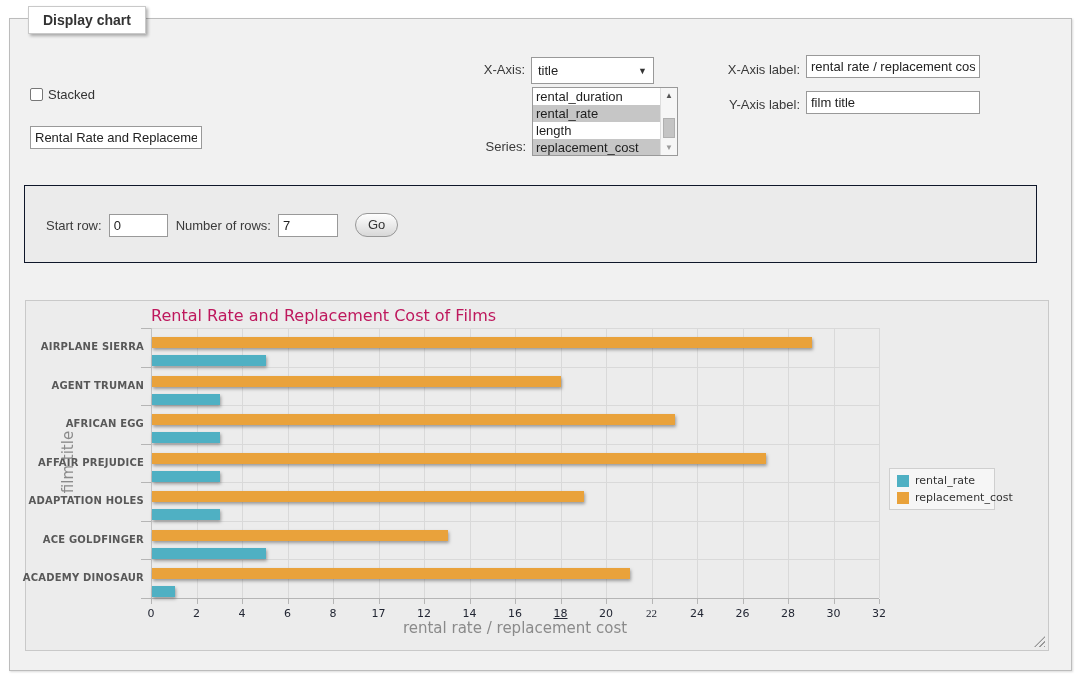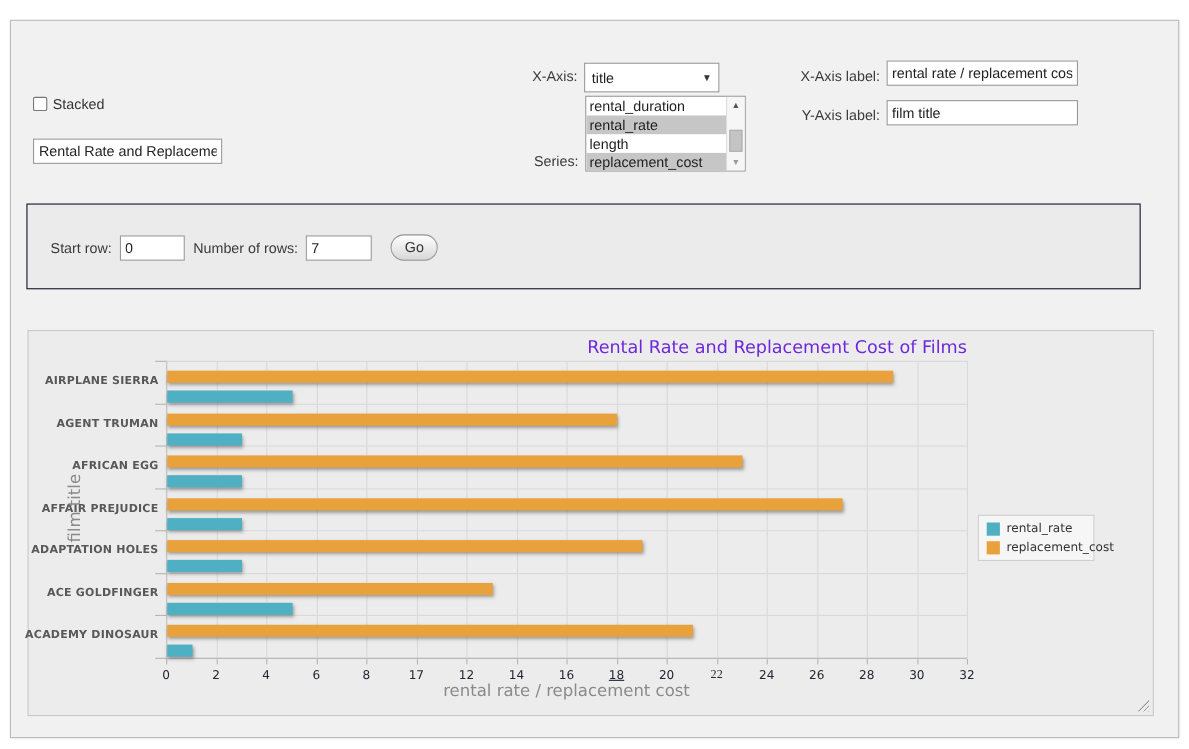--- a/index.html
+++ b/index.html
@@ -34,21 +34,21 @@
   .sbtn.dn { bottom:0; color:#9a9a9a; }
   .sthumb { position:absolute; left:2px; right:2px; top:30px; height:20px; background:#c4c4c4; border:1px solid #b0b0b0; }
 
   .panel { position:absolute; left:24px; top:185px; width:1013px; height:78px; background:#ebebeb; border:1px solid #0f172a; }
   .panel-row { position:absolute; left:21px; top:27px; display:flex; align-items:center; }
   .panel-row .txt { position:static; }
   .go-btn { margin-left:17px; padding:3px 12px 4px; border:1px solid #979797; border-radius:12px; background:linear-gradient(#fefefe,#d8d8d8); color:#333; font-size:13px; cursor:default; }
 
   
   .chart-box { position:absolute; left:25px; top:300px; width:1024px; height:351px; background:#ececec; border:1px solid #c9c9c9; }
-  .chart-title { position:absolute; left:125px; top:5px; width:728px; text-align:right; font-size:16px; color:#6d28d9; font-family:"DejaVu Sans",sans-serif; }
+  .chart-title { position:absolute; left:125px; top:5px; width:728px; text-align:left; font-size:16px; color:#be185d; font-family:"DejaVu Sans",sans-serif; }
   .plot { position:absolute; left:125px; top:27px; width:728px; height:270px; }
   .vline { position:absolute; top:0; width:1px; height:270px; background:#d9d9d9; }
   .hline { position:absolute; left:0; width:728px; height:1px; background:#d9d9d9; }
   .yaxis-line { position:absolute; left:0; top:0; width:1px; height:270px; background:#c2c2c2; }
   .xaxis-line { position:absolute; left:0; top:270px; width:728px; height:1px; background:#b5b5b5; }
   .xtick { position:absolute; top:271px; width:1px; height:5px; background:#b5b5b5; }
   .ytick { position:absolute; left:-10px; width:10px; height:1px; background:#b5b5b5; }
   .xlab { position:absolute; top:279px; transform:translateX(-50%); font-size:11px; color:#222633; font-family:"DejaVu Sans",sans-serif; }
   .cat { position:absolute; left:-160px; width:153px; text-align:right; font-size:10px; font-weight:bold; color:#585858; letter-spacing:0.2px; font-family:"DejaVu Sans",sans-serif; }
   .bar { position:absolute; left:1px; height:11px; box-shadow:1px 2px 3px rgba(90,90,90,0.55); }
@@ -59,20 +59,21 @@
   .swatch { width:12px; height:12px; flex:0 0 auto; }
   .resize-handle { position:absolute; right:3px; bottom:3px; width:11px; height:11px;
      background:repeating-linear-gradient(-45deg, #999 0, #999 1px, transparent 1px, transparent 3.5px);
      clip-path:polygon(100% 0, 100% 100%, 0 100%); }
 </style>
 </head>
 <body>
 
 <div id="canvas">
   <div class="fieldset"></div>
+  <div class="legend-tab">Display chart</div>
 
 
   <div class="check-row">
     <span class="checkbox"></span>
     <span>Stacked</span>
   </div>
 
   <input class="txt" style="left: 30px; top: 126px; width: 172px;" value="Rental Rate and Replacemer">
 
   <span class="lbl r" style="left:465px; top:62px; width:60px;">X-Axis:</span>

